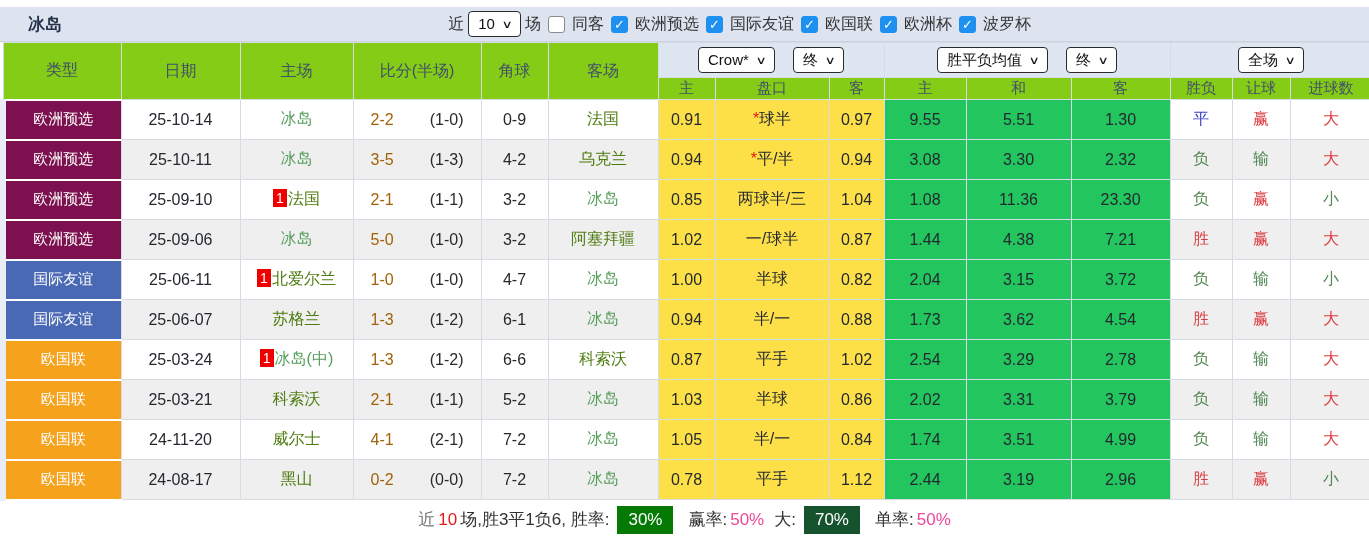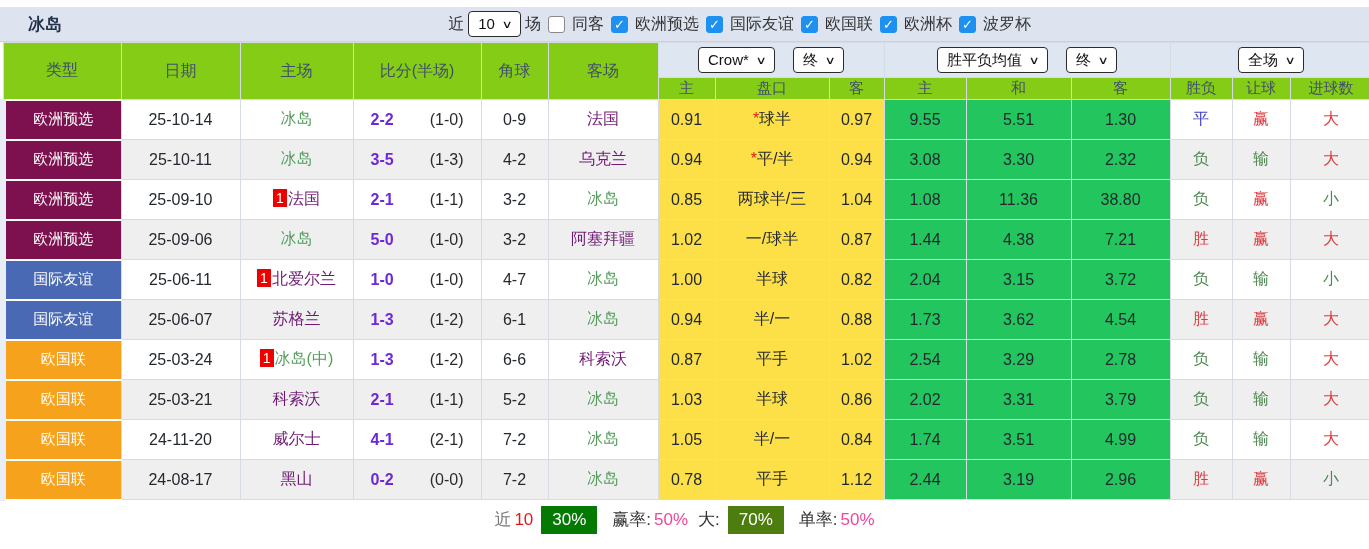--- a/index.html
+++ b/index.html
@@ -47,41 +47,41 @@
   td.cream { background:#fde047; }
   td.blue { background:#22c55e; }
   td.type {
     color:#fff; font-size:15px;
     border-left:6px solid #e9eef6; border-top:2px solid #fff; border-bottom:2px solid #fff;
   }
   .t-pre { background:#7d104e; }
   .t-fr  { background:#4a69b4; }
   .t-na  { background:#f6a21d; }
   .self { color:#539d5b; }
-  .opp  { color:#701a75; }
-  .ft { color:#6d28d9;font-weight:bold; }
+  .opp  { color:#4d7c0f; }
+  .ft { color:#a16207; }
   .ht { color:#2a2a2a;padding-left:36px; }
   .badge1 {
     display:inline-block; background:#ee0000; color:#fff; padding:0 3px;
     margin-right:1px; font-size:14px; line-height:18px; vertical-align:1px;
   }
   .star { color:#e31919; }
   .c-red { color:#dd3c40; }
   .c-green { color:#4e8751; }
   .c-blue { color:#3c3ccc; }
   
   .summary {
     height:38px; display:flex; align-items:center; justify-content:center;
     font-size:17px; color:#333; gap:3px; background:#fff;
   }
   .summary .dim { color:#777; }
   .v-red { color:#e31919; }
   .v-blue { color:#ec4899; }
   .badge-green { background:#047a04; color:#fff; padding:4px 11px; margin:0 5px; }
-  .badge-red   { background:#4d7c0f; color:#fff; padding:4px 11px; margin:0 5px; }
+  .badge-red   { background:#14532d; color:#fff; padding:4px 11px; margin:0 5px; }
   .seg { margin-left:7px; }
 </style>
 </head>
 <body>
 
 <div class="topbar">
   <span class="title">冰岛</span>
   <div class="controls">
     <span class="lbl">近</span>
     <span class="sel">
@@ -237,21 +237,21 @@
         <td>25-09-10</td>
         <td class="team"><span class="badge1">1</span><span class="opp">法国</span></td>
         <td><span class="ft">2-1</span><span class="ht">(1-1)</span></td>
         <td>3-2</td>
         <td class="team"><span class="self">冰岛</span></td>
         <td class="cream">0.85</td>
         <td class="cream"><span>两球半/三</span></td>
         <td class="cream">1.04</td>
         <td class="blue">1.08</td>
         <td class="blue">11.36</td>
-        <td class="blue">38.80</td>
+        <td class="blue">23.30</td>
         <td class="c-green">负</td>
         <td class="c-red">赢</td>
         <td class="c-green">小</td>
       </tr>
       <tr>
         <td class="type t-pre">欧洲预选</td>
         <td class="g">25-09-06</td>
         <td class="team g"><span class="self">冰岛</span></td>
         <td class="g"><span class="ft">5-0</span><span class="ht">(1-0)</span></td>
         <td class="g">3-2</td>
@@ -367,20 +367,21 @@
         <td class="c-red g">胜</td>
         <td class="c-red g">赢</td>
         <td class="c-green g">小</td>
       </tr>
     </tbody>
 </table>
 
 <div class="summary">
   <span class="dim">近</span>
     <span class="v-red">10</span>
+    <span>场,胜3平1负6, 胜率:</span>
   <span class="badge-green">30%</span>
   <span class="seg">赢率:</span>
     <span class="v-blue">50%</span>
   <span class="seg">大:</span>
   <span class="badge-red">70%</span>
   <span class="seg">单率:</span>
     <span class="v-blue">50%</span>
 </div>
 
 </body></html>

